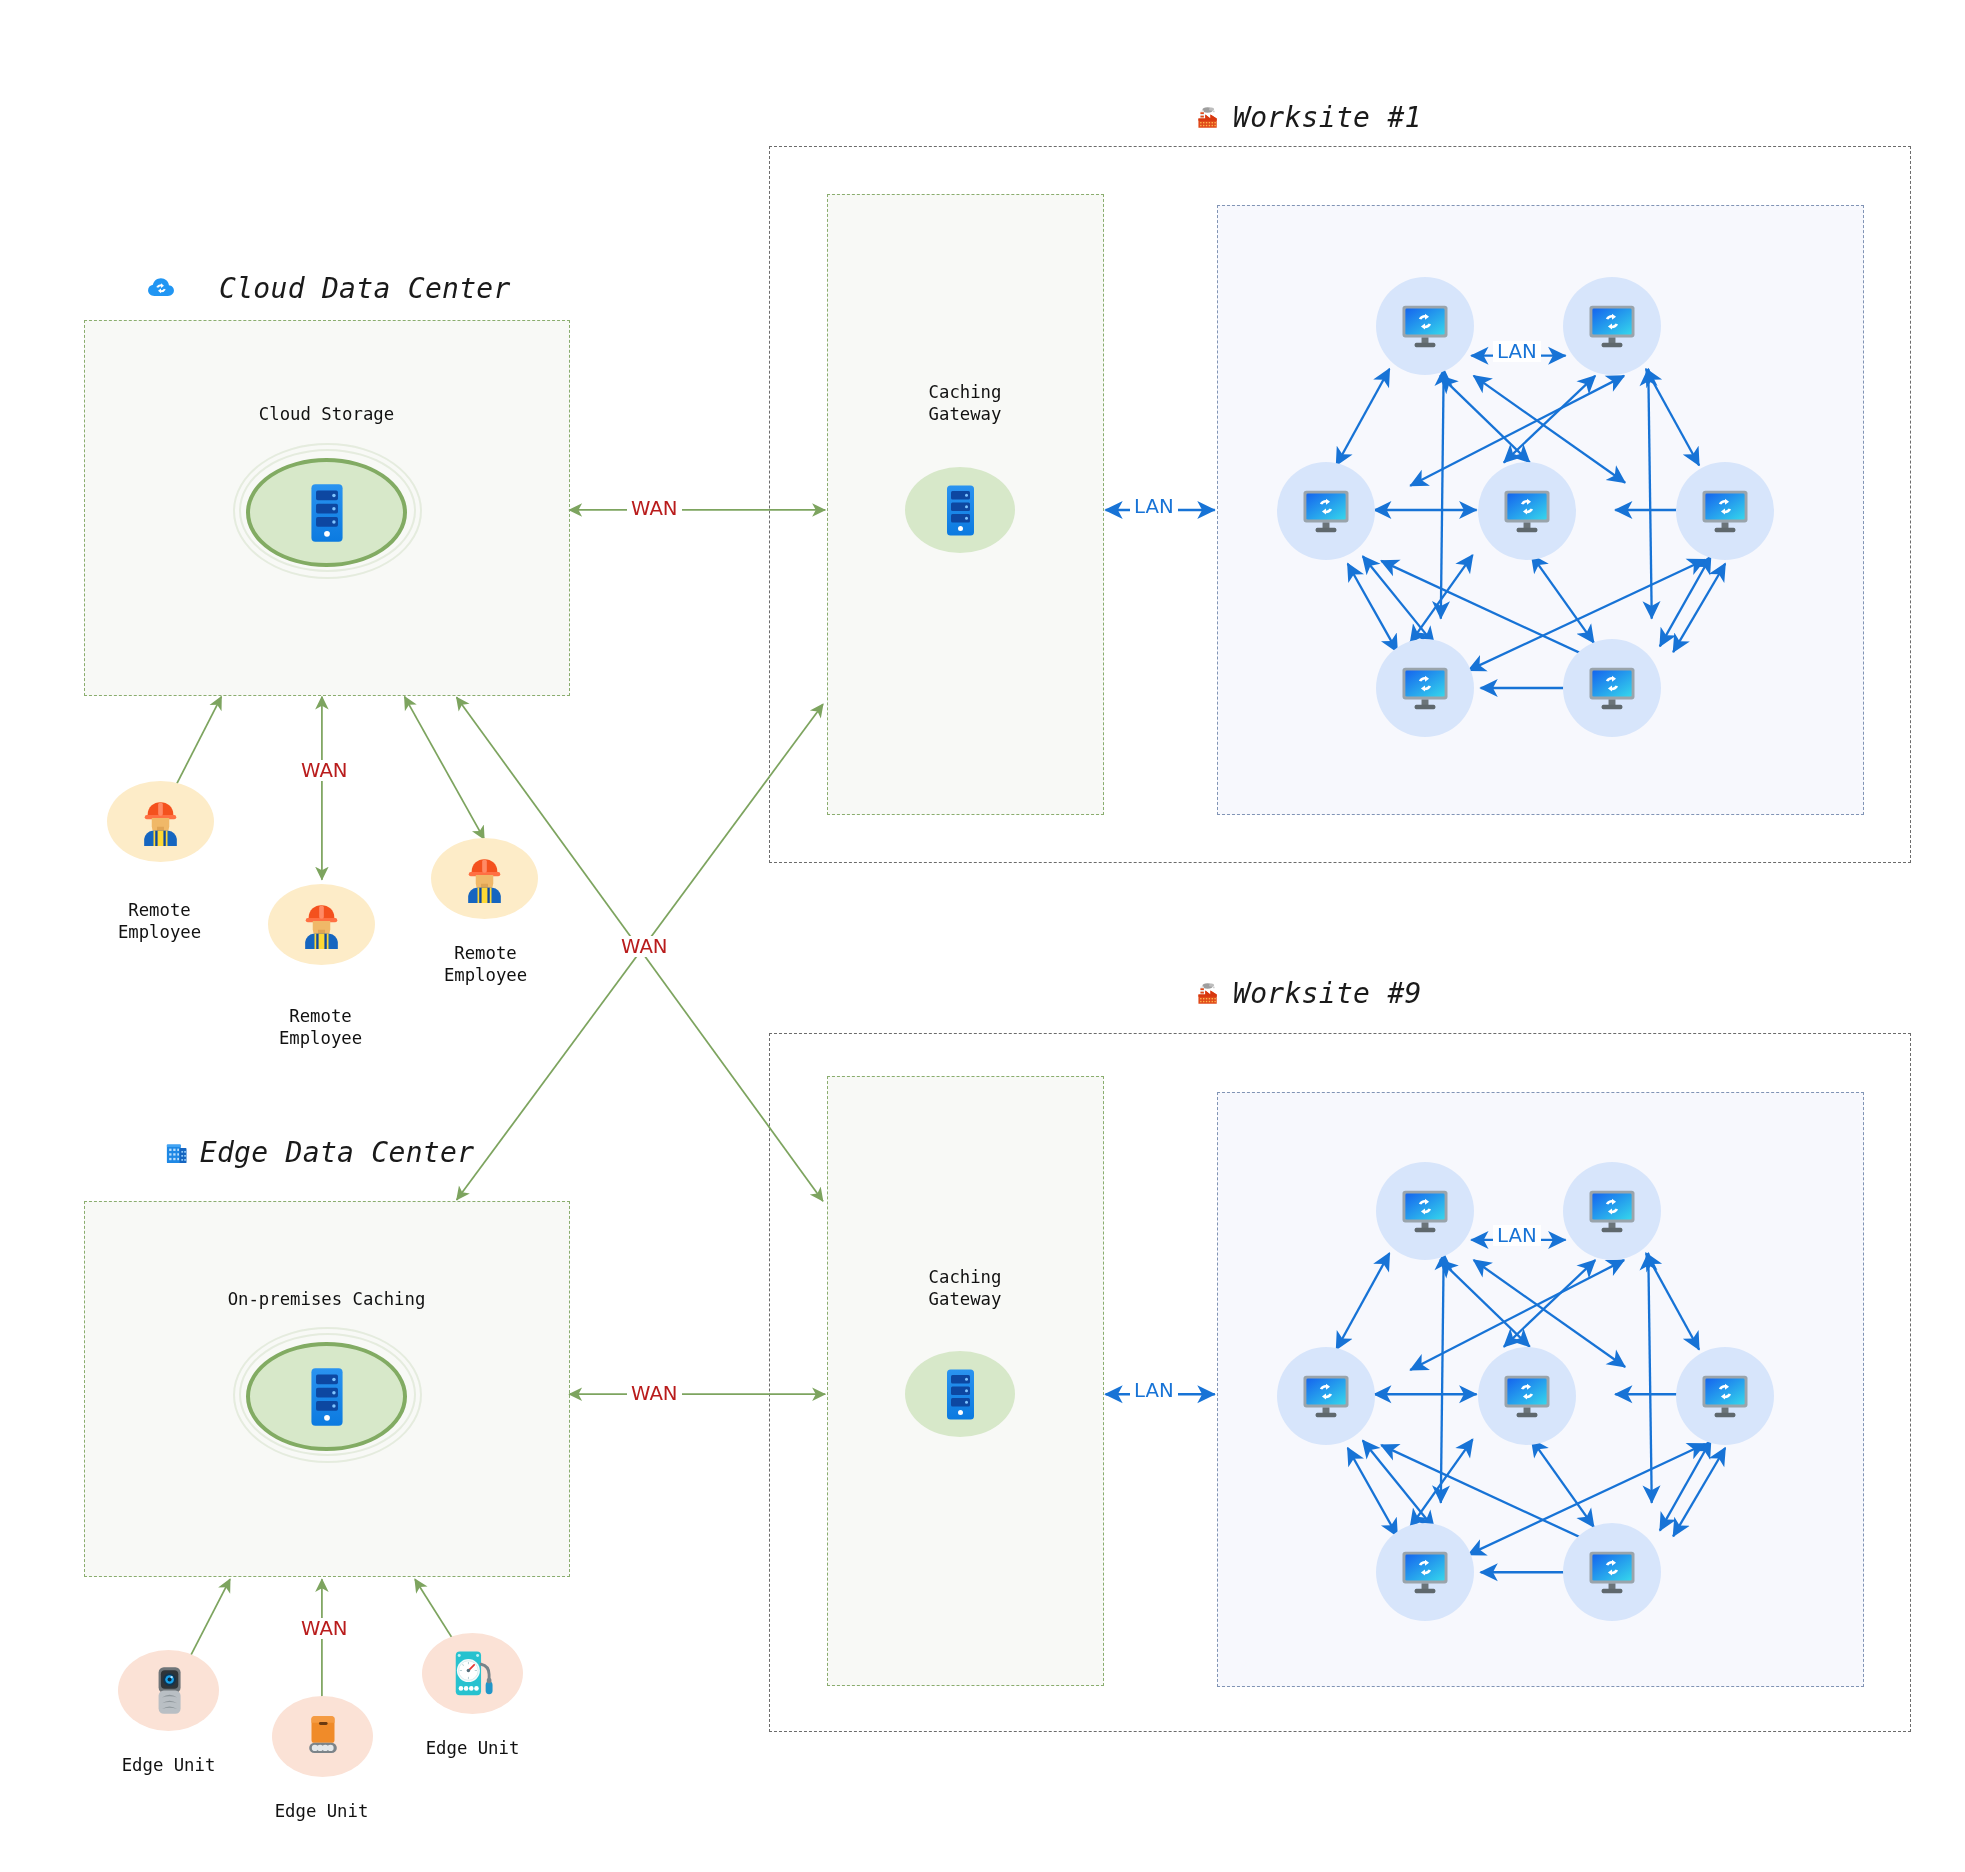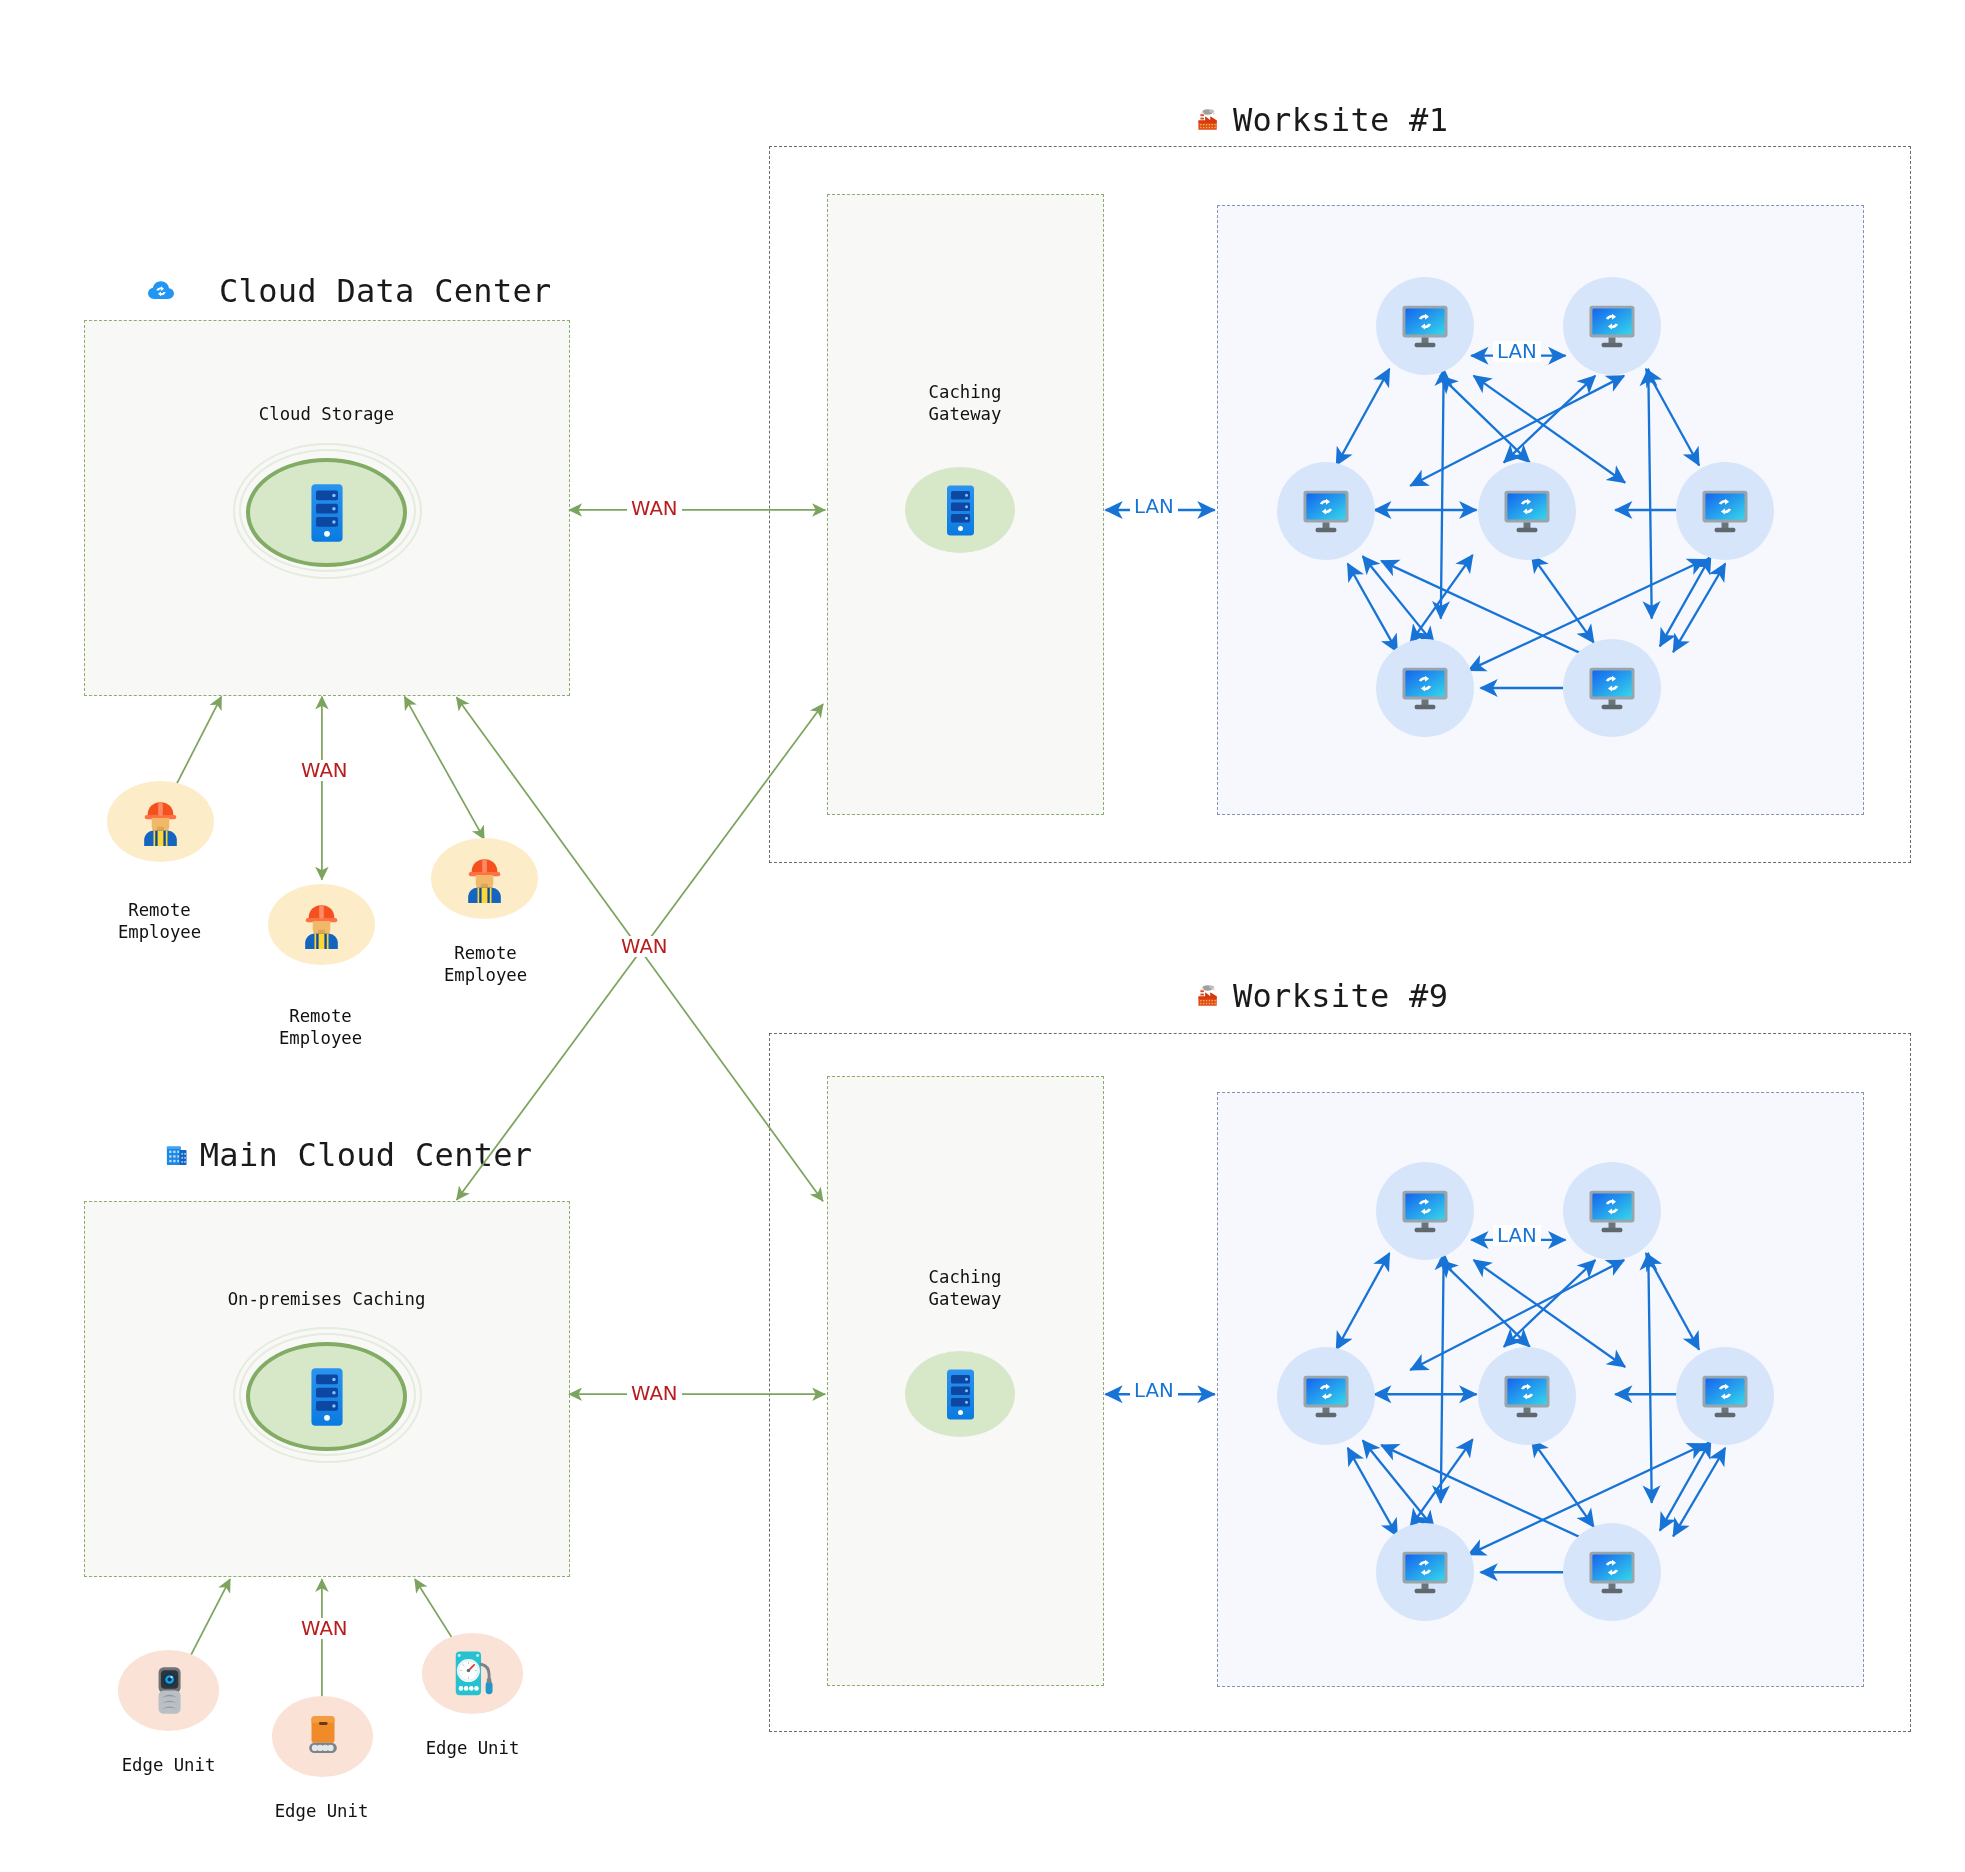--- a/index.html
+++ b/index.html
@@ -12,23 +12,24 @@
 
   
   .groupbox{position:absolute;box-sizing:border-box;}
   .box-site{border:1.7px dashed #6b6b6b;background:transparent;}
   .box-green{border:1.7px dashed #8aad6e;background:#f8f9f6;}
   .box-mesh{border:1.7px dashed #8194b5;background:#f7f8fd;}
 
   
   .grp-title{
     position:absolute;display:flex;align-items:center;gap:10.4px;
-    font-size:32px;color:#1a1a1a;white-space:nowrap;
+    font-size:28px;color:#1a1a1a;white-space:nowrap;
     font-family:"DejaVu Sans Mono","Liberation Mono",monospace;
     letter-spacing:0.3px;
+    font-style:italic;
   }
   .grp-title .emoji{font-size:25.4px;line-height:1;display:block;}
 
   
   .nlabel{
     position:absolute;text-align:center;color:#111;
     font-size:17.3px;line-height:1.28;white-space:pre;
     font-family:"DejaVu Sans Mono","Liberation Mono",monospace;
   }
 
@@ -124,21 +125,21 @@
       <g fill="#90caf9">
         <rect x="30" y="19" width="3" height="3"></rect>
           <rect x="35" y="19" width="3" height="3"></rect>
         <rect x="30" y="26" width="3" height="3"></rect>
           <rect x="35" y="26" width="3" height="3"></rect>
         <rect x="30" y="33" width="3" height="3"></rect>
           <rect x="35" y="33" width="3" height="3"></rect>
       </g>
     </svg>
   </span>
-  <span>Main Cloud Center</span>
+  <span>Edge Data Center</span>
 </div>
 
 <div class="grp-title" style="left:1196px;top:101px;">
   <span class="emoji">
     <svg width="26.6" height="24" viewBox="0 0 46 42">
       <ellipse cx="20" cy="7" rx="9" ry="4.6" fill="#9e9e9e"></ellipse>
       <ellipse cx="27" cy="5.5" rx="4.5" ry="2.8" fill="#bdbdbd"></ellipse>
       <circle cx="31" cy="9.5" r="1.5" fill="#cfcfcf"></circle>
       <rect x="7.5" y="8" width="6" height="16" fill="#e8e8e8"></rect>
       <rect x="7.5" y="11" width="6" height="3" fill="#e04a1a"></rect>

